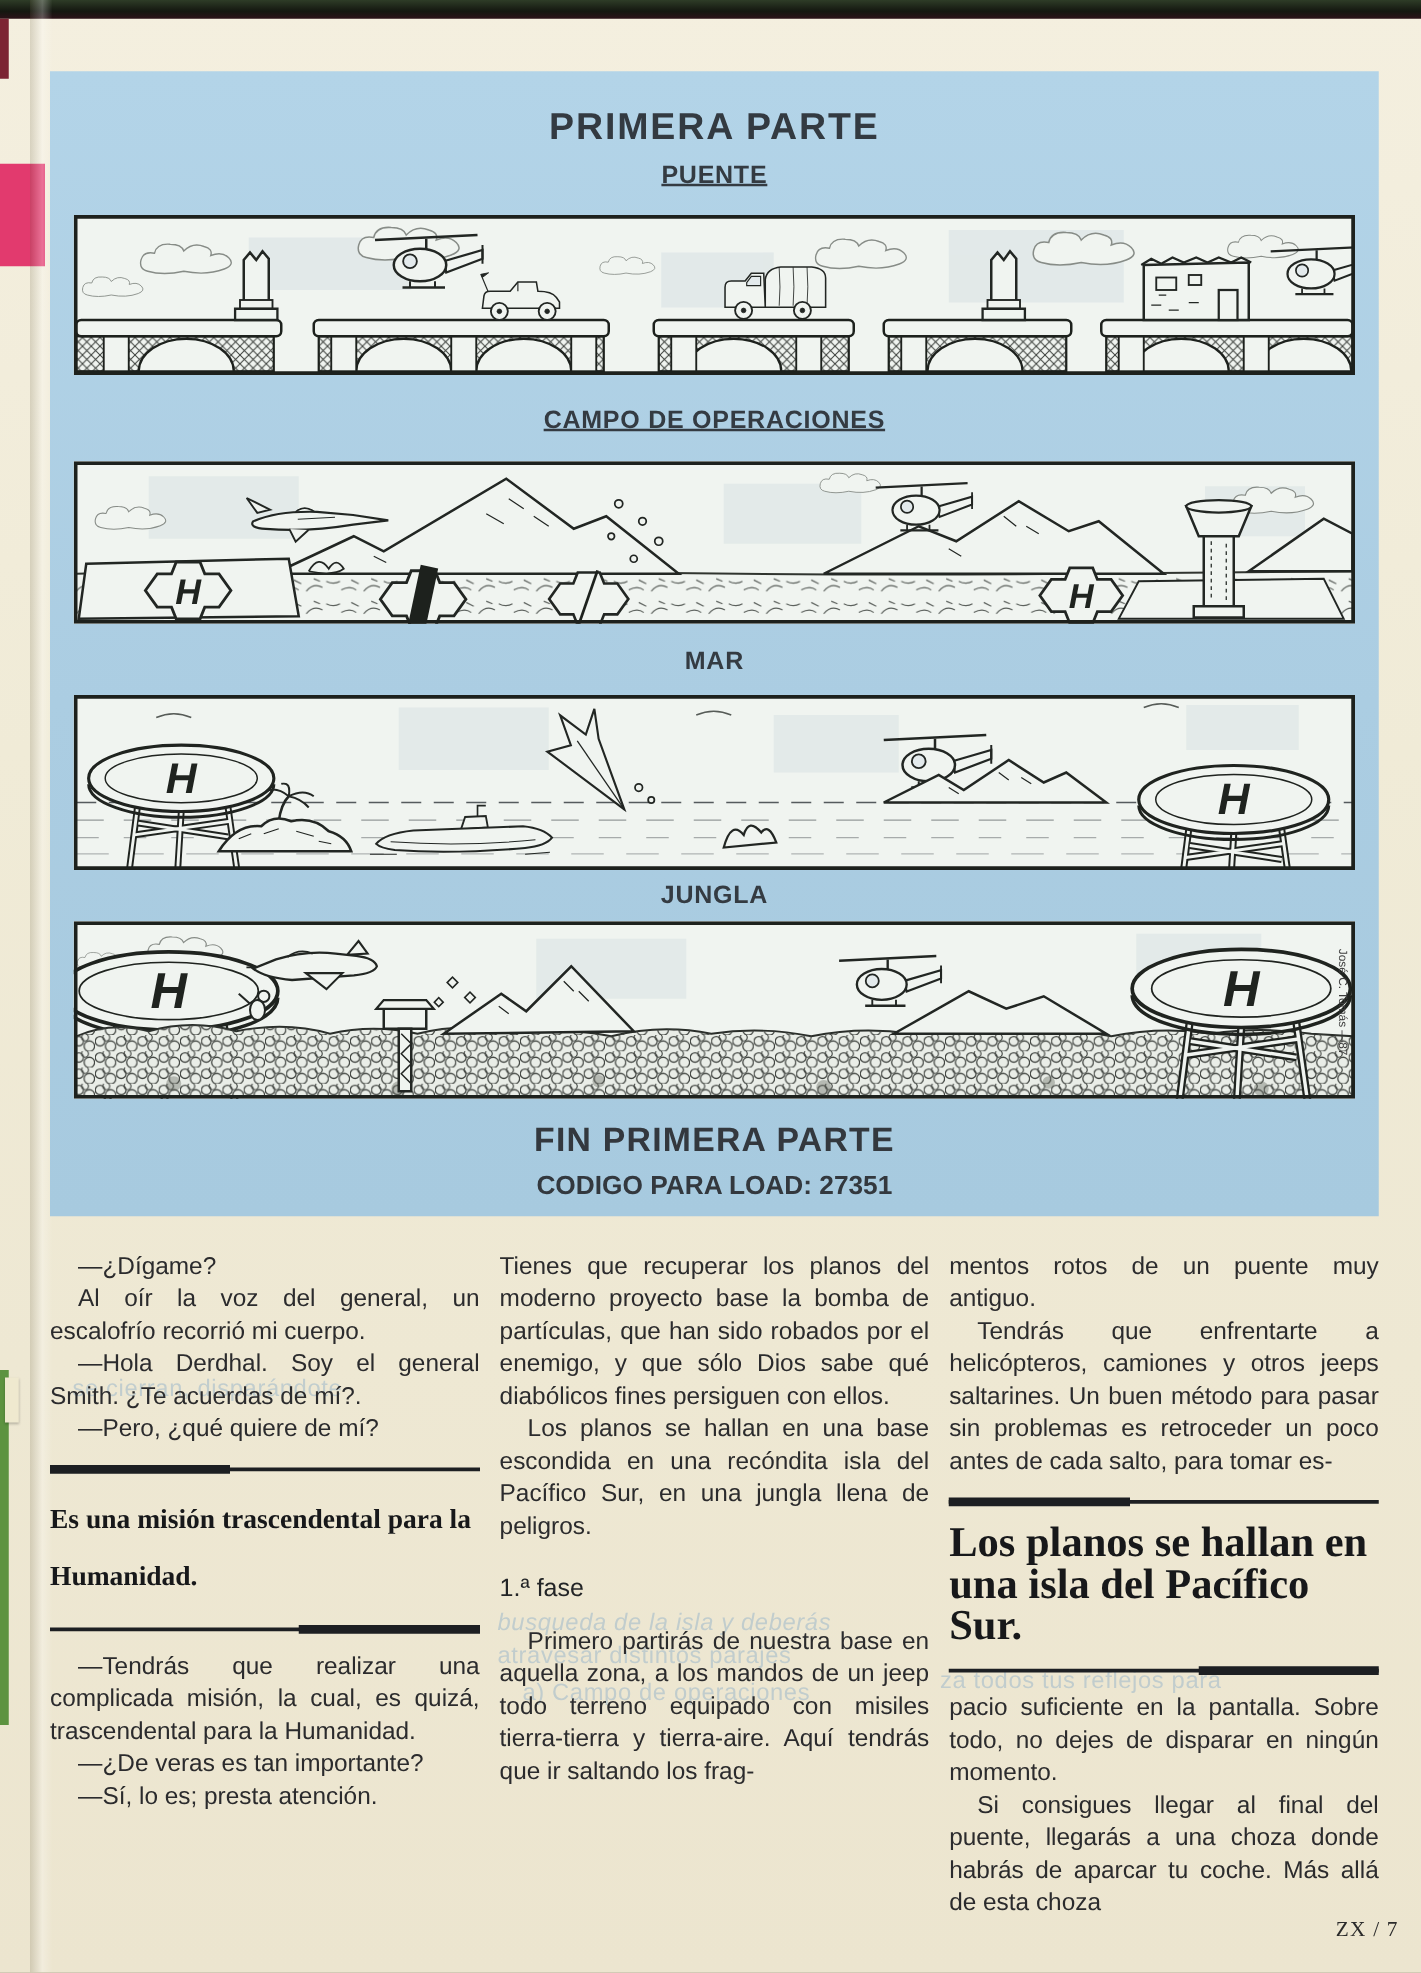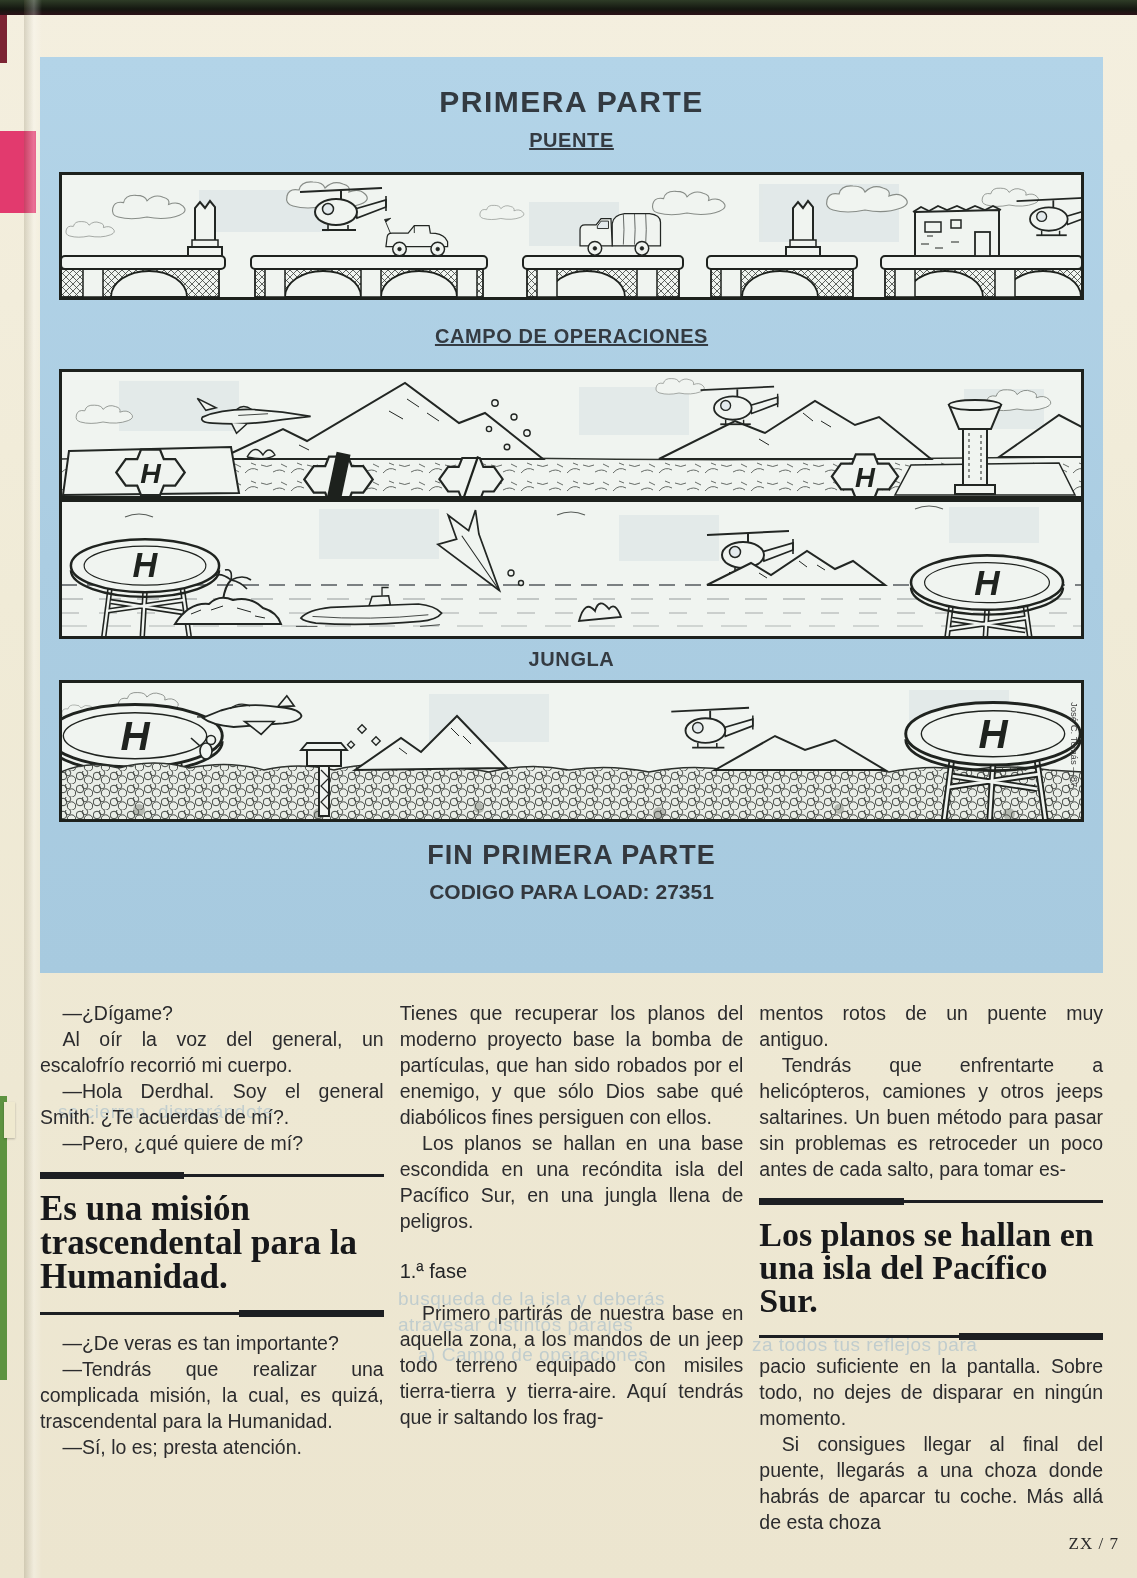--- a/index.html
+++ b/index.html
@@ -32,22 +32,22 @@
         letter-spacing:1px;color:#33383e;}
   .fin-code{margin-top:9px;text-align:center;font-size:21px;font-weight:bold;color:#33383e;}
 
   .ghost{position:absolute;font-size:19px;line-height:26px;color:#a4bccb;opacity:.6;
         letter-spacing:.5px;white-space:nowrap;pointer-events:none;}
 
   .article{position:absolute;left:40px;top:1000px;width:1063px;display:flex;gap:16px;color:#2b2b2d;}
   .col{width:344px;font-size:19.5px;line-height:26px;text-align:justify;}
   .col p{margin:0;text-indent:1.15em;}
   .col p.noindent{text-indent:0;}
-  .serif-head{font-family:"Liberation Serif",serif;font-weight:bold;font-size:35px;
-        line-height:34px;color:#17181a;text-align:left;margin:8px 0;}
+  .serif-head{font-family:"Liberation Serif",serif;font-weight:bold;font-size:22px;
+        line-height:46px;color:#17181a;text-align:left;margin:8px 0;}
   .col-3 .serif-head{font-size:34px;line-height:33px;}
   .rule{height:9px;position:relative;margin:15px 0 12px;}
   .rule .thin{position:absolute;left:0;right:0;top:3px;height:2.5px;background:#1d1f22;}
   .rule .thick{position:absolute;top:1px;height:7px;background:#1d1f22;width:42%;}
   .rule.r-top .thick{left:0;}
   .rule.r-bottom .thick{right:0;}
   .subhead{font-weight:normal;font-size:20px;margin:24px 0 16px;color:#232527;text-align:left;}
 
   .pageno{position:absolute;right:46px;top:1534px;font-family:"Liberation Serif",serif;
         font-size:17px;color:#2b2b2b;letter-spacing:1px;}
@@ -355,20 +355,21 @@
         <use href="#cogbase" width="100" height="64"></use>
         <text x="50" y="43" text-anchor="middle" font-size="30" font-weight="bold" font-style="italic" fill="#1f231f">H</text>
       </g>
 
       <path d="M852,96 L1000,94 L1016,126 L836,126 Z" fill="#f0f4f0" stroke="#222623" stroke-width="1.5"></path>
       <use href="#tower" width="64" height="98" transform="translate(884,30)"></use>
 
       <rect x="1.5" y="1.5" width="1022" height="127" fill="none" stroke="#1d211d" stroke-width="3"></rect>
     </svg>
 
+    <div class="section-label sl-3">MAR</div>
 
     <svg class="strip" width="1025" height="140" viewBox="0 0 1025 140">
       <rect x="0" y="0" width="1025" height="140" fill="#f0f4f0"></rect>
       <g opacity="0.15" fill="#9db6c4">
           <rect x="260" y="10" width="120" height="50"></rect>
           <rect x="560" y="16" width="100" height="46"></rect>
           <rect x="890" y="8" width="90" height="36"></rect>
         </g>
       <g stroke="#565b57" stroke-width="1.1" fill="none">
         <path d="M66,18 q14,-6 28,0"></path>
@@ -449,42 +450,42 @@
       <text transform="translate(1012,22) rotate(90)" font-size="9.5" fill="#3c3c3c">José C. Tomás —87</text>
 
       <rect x="1.5" y="1.5" width="1022" height="139" fill="none" stroke="#1d211d" stroke-width="3"></rect>
     </svg>
 
     <div class="fin-title">FIN PRIMERA PARTE</div>
     <div class="fin-code">CODIGO PARA LOAD: 27351</div>
   </div>
 
   <div class="ghost" style="left:58px;top:1099px;">se cierran, disparándote</div>
-  <div class="ghost" style="left:398px;top:1286px;">busqueda de la isla y deberás</div>
+  <div class="ghost" style="left:398px;top:1286px;font-style:italic;">busqueda de la isla y deberás</div>
   <div class="ghost" style="left:398px;top:1312px;">atravesar distintos parajes</div>
   <div class="ghost" style="left:418px;top:1342px;">a)  Campo de operaciones</div>
   <div class="ghost" style="left:752px;top:1332px;">za todos tus reflejos para</div>
 
   <div class="article">
     <div class="col col-1">
       <p>—¿Dígame?</p>
       <p>Al oír la voz del general, un escalofrío recorrió mi cuerpo.</p>
       <p>—Hola Derdhal. Soy el general Smith. ¿Te acuerdas de mí?.</p>
       <p>—Pero, ¿qué quiere de mí?</p>
       <div class="rule r-top">
           <span class="thin"></span>
           <span class="thick"></span>
         </div>
       <div class="serif-head">Es una misión trascendental para la Humanidad.</div>
       <div class="rule r-bottom">
           <span class="thin"></span>
           <span class="thick"></span>
         </div>
+      <p>—Tendrás que realizar una complicada misión, la cual, es quizá, trascendental para la Humanidad.</p>
       <p>—¿De veras es tan importante?</p>
-      <p>—Tendrás que realizar una complicada misión, la cual, es quizá, trascendental para la Humanidad.</p>
       <p>—Sí, lo es; presta atención.</p>
     </div>
     <div class="col col-2">
       <p class="noindent">Tienes que recuperar los planos del moderno proyecto base la bomba de partículas, que han sido robados por el enemigo, y que sólo Dios sabe qué diabólicos fines persiguen con ellos.</p>
       <p>Los planos se hallan en una base escondida en una recóndita isla del Pacífico Sur, en una jungla llena de peligros.</p>
       <div class="subhead">1.ª fase</div>
       <p>Primero partirás de nuestra base en aquella zona, a los mandos de un jeep todo terreno equipado con misiles tierra-tierra y tierra-aire. Aquí tendrás que ir saltando los frag-</p>
     </div>
     <div class="col col-3">
       <p class="noindent">mentos rotos de un puente muy antiguo.</p>

